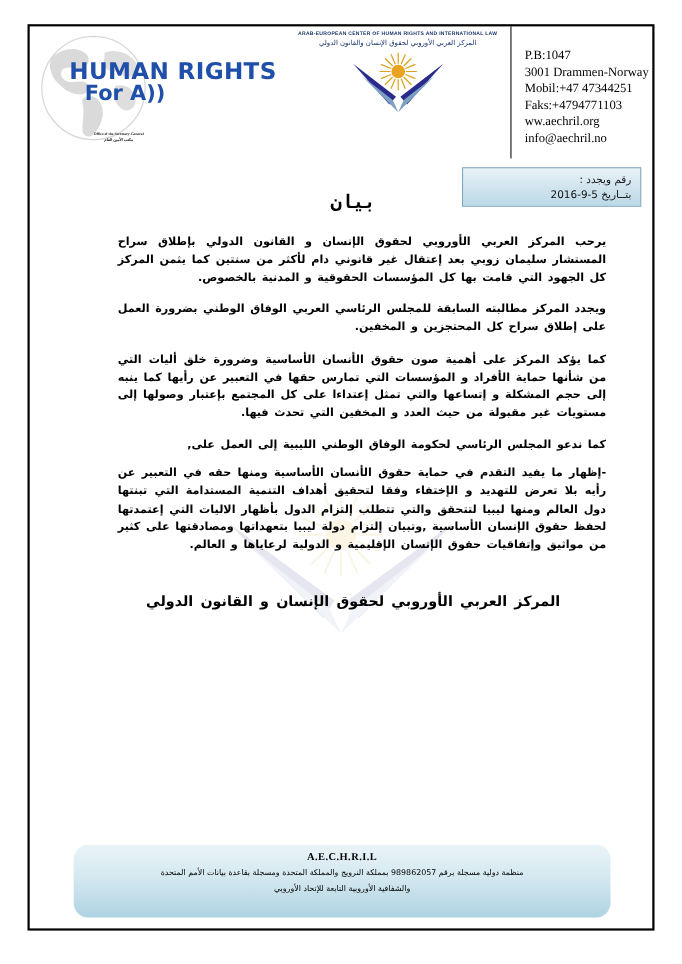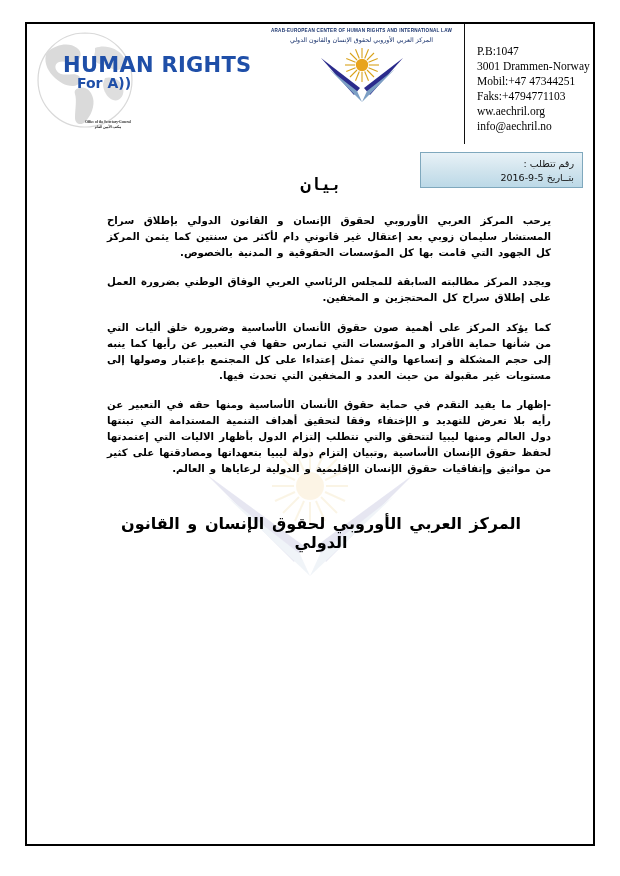--- a/index.html
+++ b/index.html
@@ -59,21 +59,21 @@
     color: #1F4FA8;
     font-weight: bold;
   }
   .logo-line1 {
     font-size: 21px;
     letter-spacing: 0.3px;
     line-height: 1.05;
     display: block;
   }
   .logo-line2 {
-    font-size: 14px;
+    font-size: 19px;
     line-height: 1.05;
     display: block;
     margin-left: 14px;
   }
   .logo-sub {
     position: absolute;
     left: 10px;
     top: 92px;
     width: 130px;
     font-family: "Liberation Serif", serif;
@@ -186,21 +186,21 @@
     text-align: justify;
     letter-spacing: 0.8px;
     word-spacing: 1.5px;
     margin-bottom: 13px;
     direction: rtl;
     margin-left: 16px;
   }
   .para.nomargin { margin-bottom: 4px; }
   .signature {
     font-family: "DejaVu Sans", sans-serif;
-    font-size: 16px;
+    font-size: 13px;
     font-weight: bold;
     letter-spacing: 1.4px;
     word-spacing: 2px;
     text-align: center;
     margin-top: 36px;
     direction: rtl;
   }
 
   
   .watermark {
@@ -311,21 +311,21 @@
       <div>P.B:1047</div>
       <div>3001 Drammen-Norway</div>
       <div>Mobil:+47 47344251</div>
       <div>Faks:+4794771103</div>
       <div>ww.aechril.org</div>
       <div>info@aechril.no</div>
     </div>
   </div>
 
   <div class="refbox">
-    <div>رقم تتطلب :</div>
+    <div>رقم ويجدد :</div>
     <div>بتــاريخ 5-9-2016</div>
   </div>
 
   <svg class="watermark" viewBox="0 0 240 150">
     <g transform="translate(120,42)">
       <g stroke="#D9A21B" stroke-width="2">
         <line x1="0" y1="-38" x2="0" y2="-16"></line>
           <line x1="15" y1="-35" x2="6" y2="-15"></line>
         <line x1="27" y1="-27" x2="11" y2="-11"></line>
           <line x1="35" y1="-15" x2="15" y2="-6"></line>
@@ -349,19 +349,25 @@
     <path d="M36 52 L120 132 L110 110 Z" fill="#7C9FC4"></path>
     <path d="M204 52 L120 132 L130 110 Z" fill="#7C9FC4"></path>
   </svg>
 
   <div class="doc-body">
     <div class="doc-title">بيان</div>
 
     <p class="para">يرحب المركز العربي الأوروبي لحقوق الإنسان و القانون الدولي بإطلاق سراح المستشار سليمان زوبي بعد إعتقال غير قانوني دام لأكثر من سنتين كما يثمن المركز كل الجهود التي قامت بها كل المؤسسات الحقوقية و المدنية بالخصوص.</p>
     <p class="para">ويجدد المركز مطالبته السابقة للمجلس الرئاسي العربي الوفاق الوطني بضرورة العمل على إطلاق سراح كل المحتجزين و المخفين.</p>
     <p class="para">كما يؤكد المركز على أهمية صون حقوق الأنسان الأساسية وضرورة خلق أليات التي من شأنها حماية الأفراد و المؤسسات التي تمارس حقها في التعبير عن رأيها كما ينبه إلى حجم المشكلة و إتساعها والتي تمثل إعتداءا على كل المجتمع بإعتبار وصولها إلى مستويات غير مقبولة من حيث العدد و المخفين التي تحدث فيها.</p>
+    <p class="para nomargin">كما ندعو المجلس الرئاسي لحكومة الوفاق الوطني الليبية إلى العمل على,</p>
     <p class="para">-إظهار ما يفيد التقدم في حماية حقوق الأنسان الأساسية ومنها حقه في التعبير عن رأيه بلا تعرض للتهديد و الإختفاء وفقا لتحقيق أهداف التنمية المستدامة التي تبنتها دول العالم ومنها ليبيا لتتحقق والتي تتطلب إلتزام الدول بأظهار الاليات التي إعتمدتها لحفظ حقوق الإنسان الأساسية ,وتبيان إلتزام دولة ليبيا بتعهداتها ومصادقتها على كثير من مواثيق وإتفاقيات حقوق الإنسان الإقليمية و الدولية لرعاياها و العالم.</p>
 
     <div class="signature">المركز العربي الأوروبي لحقوق الإنسان و القانون الدولي</div>
   </div>
 
+  <div class="footer">
+    <div class="footer-title">A.E.C.H.R.I.L</div>
+    <div class="footer-ar">منظمة دولية مسجلة برقم 989862057 بمملكة النرويج والمملكة المتحدة ومسجلة بقاعدة بيانات الأمم المتحدة</div>
+    <div class="footer-ar">والشفافية الأوروبية التابعة للإتحاد الأوروبي</div>
+  </div>
 
 </div>
 
 </body></html>

